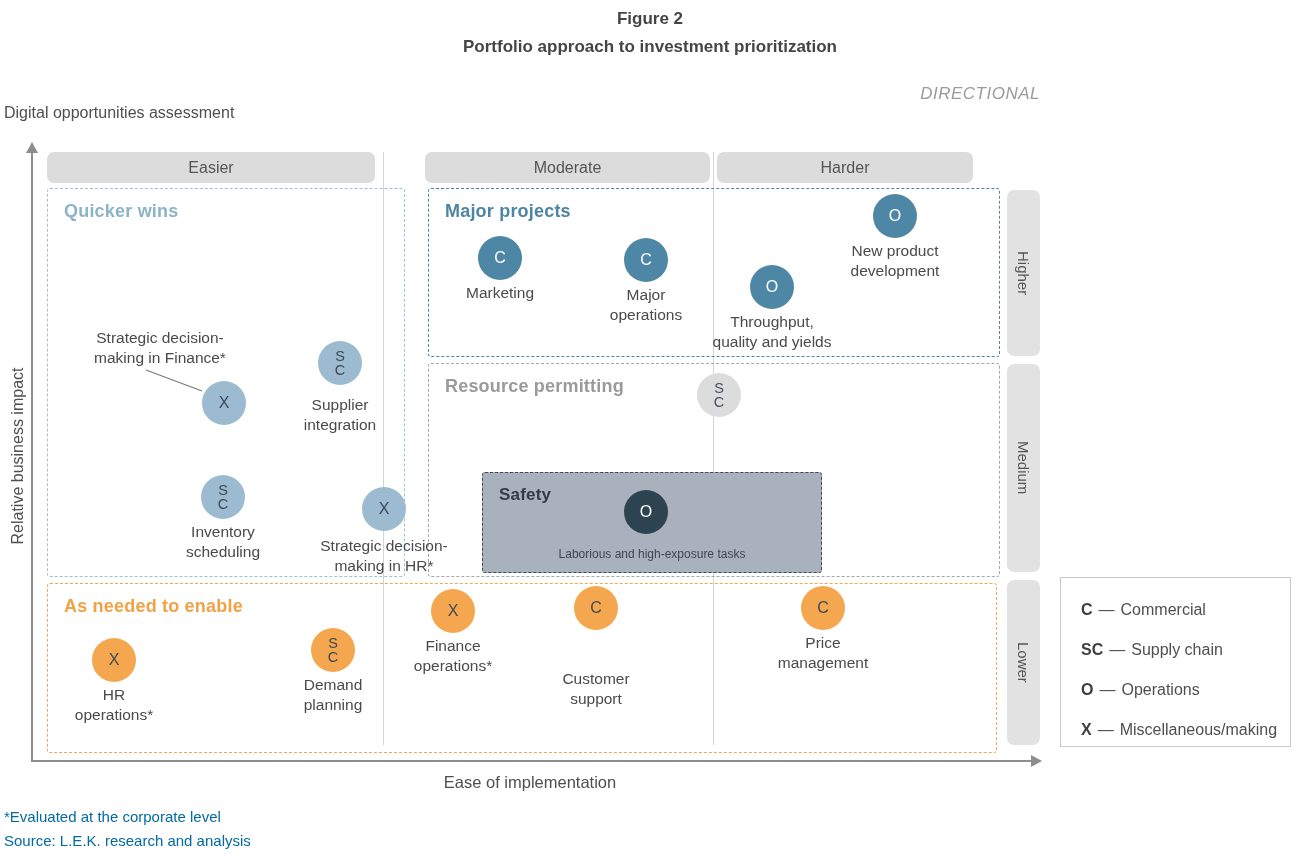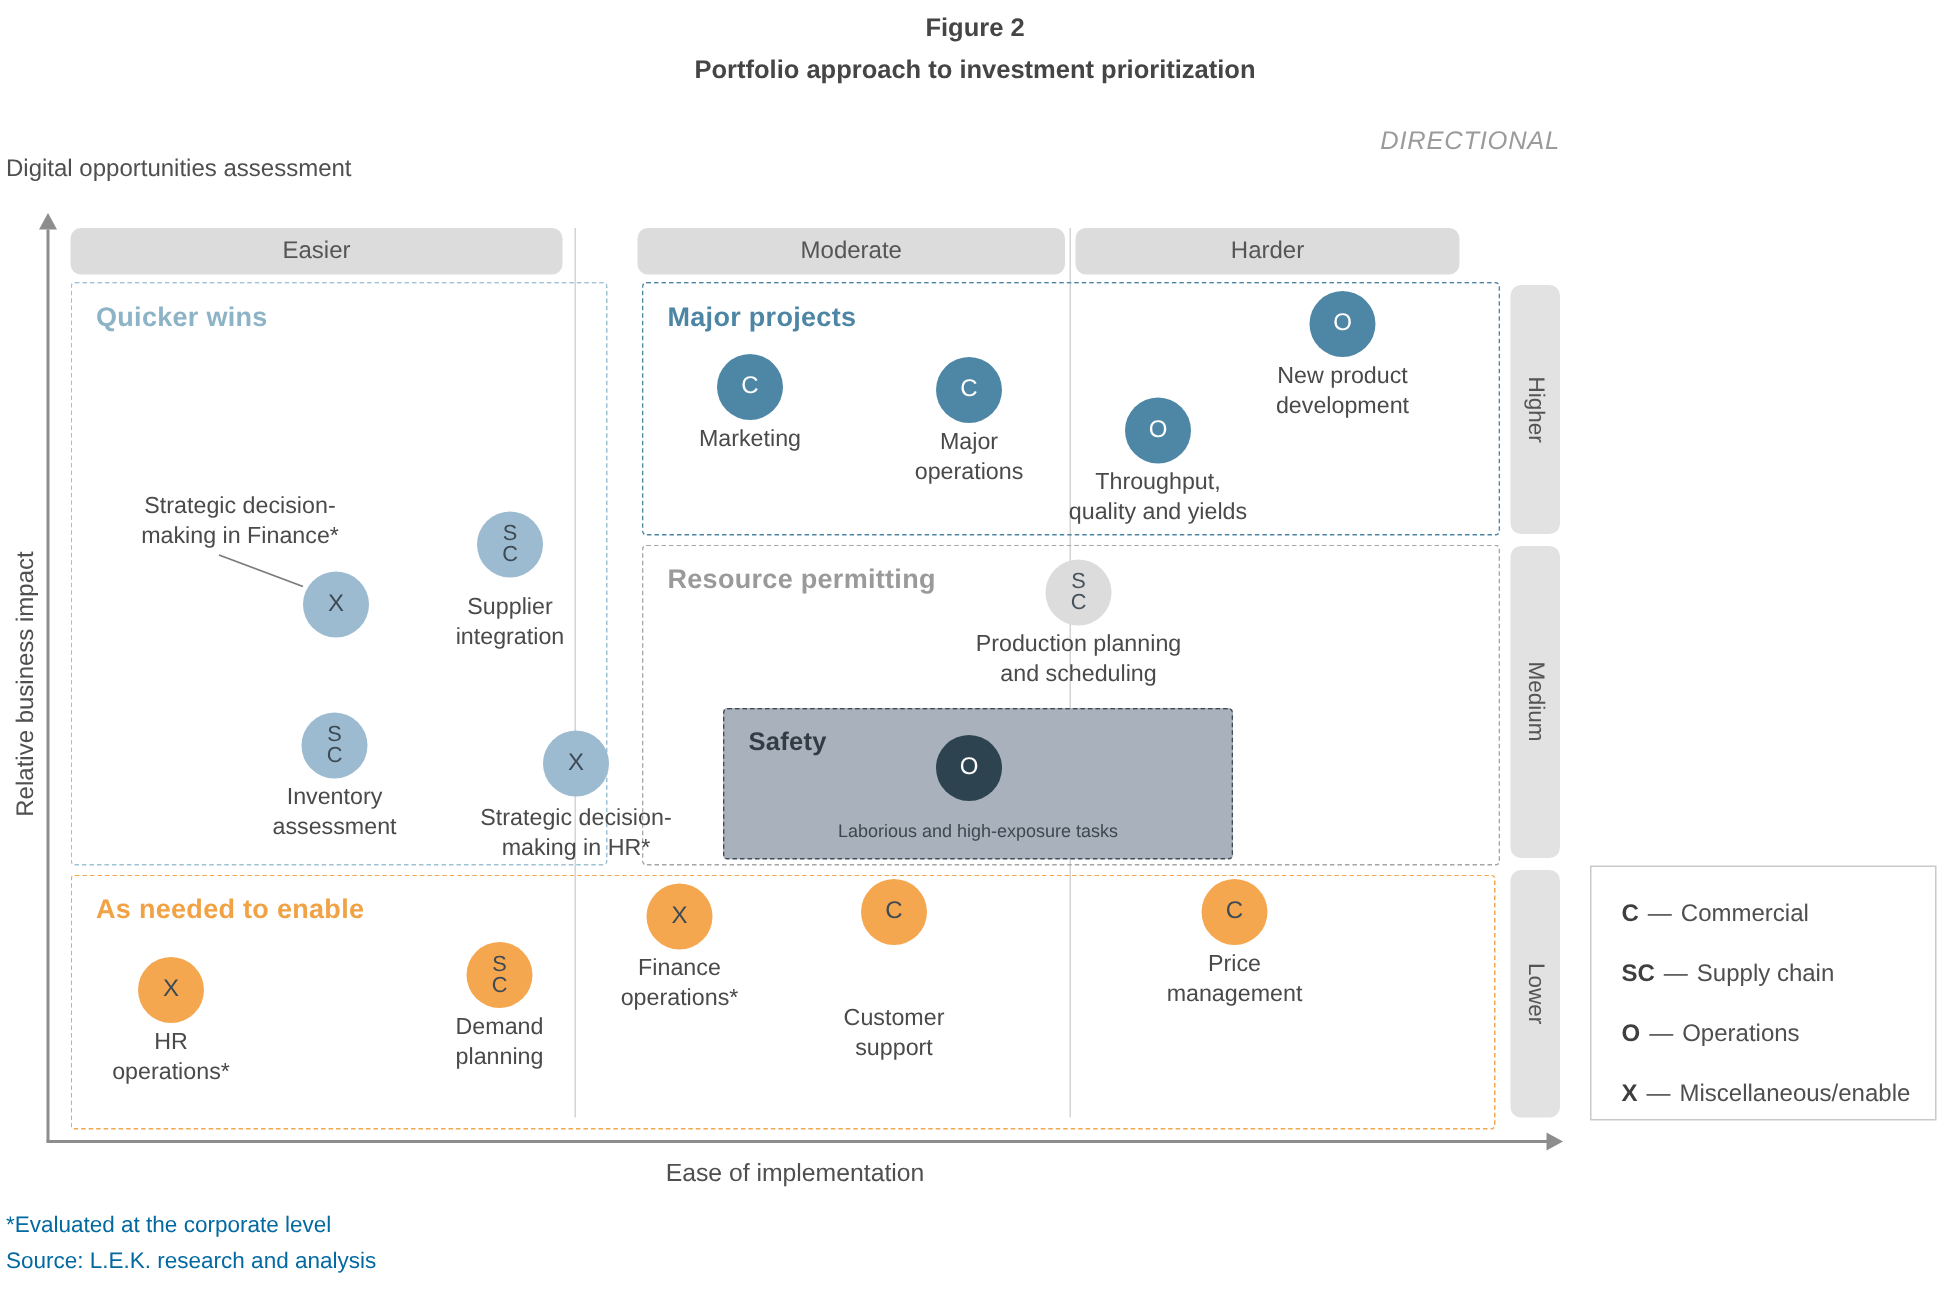--- a/index.html
+++ b/index.html
@@ -125,39 +125,37 @@
       <div class="bubble lightblue" style="left: 224px; top: 403px;">X</div>
       <div class="bubble-label" style="left: 160px; top: 328px;">Strategic decision-
 making in Finance*</div>
       <div class="bubble lightblue" style="left: 340px; top: 363px; font-size: 14.5px; line-height: 14px;">S
 C</div>
       <div class="bubble-label" style="left: 340px; top: 395px;">Supplier
 integration</div>
       <div class="bubble lightblue" style="left: 223px; top: 497px; font-size: 14.5px; line-height: 14px;">S
 C</div>
       <div class="bubble-label" style="left: 223px; top: 522px;">Inventory
-assessment</div>
+scheduling</div>
       <div class="bubble lightblue" style="left: 384px; top: 509px;">X</div>
       <div class="bubble-label" style="left: 384px; top: 536px;">Strategic decision-
 making in HR*</div>
       <div class="bubble teal" style="left: 500px; top: 258px;">C</div>
       <div class="bubble-label" style="left: 500px; top: 283px;">Marketing</div>
       <div class="bubble teal" style="left: 646px; top: 260px;">C</div>
       <div class="bubble-label" style="left: 646px; top: 285px;">Major
 operations</div>
       <div class="bubble teal" style="left: 772px; top: 287px;">O</div>
       <div class="bubble-label" style="left: 772px; top: 312px;">Throughput,
 quality and yields</div>
       <div class="bubble teal" style="left: 895px; top: 216px;">O</div>
       <div class="bubble-label" style="left: 895px; top: 241px;">New product
 development</div>
       <div class="bubble gray" style="left: 719px; top: 395px; font-size: 14.5px; line-height: 14px;">S
 C</div>
-      <div class="bubble-label" style="left: 719px; top: 420px;">Production planning
-and scheduling</div>
       <div class="bubble navy" style="left: 646px; top: 512px;">O</div>
       <div class="bubble orange" style="left: 114px; top: 660px;">X</div>
       <div class="bubble-label" style="left: 114px; top: 685px;">HR
 operations*</div>
       <div class="bubble orange" style="left: 333px; top: 650px; font-size: 14.5px; line-height: 14px;">S
 C</div>
       <div class="bubble-label" style="left: 333px; top: 675px;">Demand
 planning</div>
       <div class="bubble orange" style="left: 453px; top: 611px;">X</div>
       <div class="bubble-label" style="left: 453px; top: 636px;">Finance
@@ -182,20 +180,20 @@
       <span>Supply chain</span>
     </div>
     <div class="legend-row">
       <span class="lg-key">O</span>
       <span class="lg-sep">—</span>
       <span>Operations</span>
     </div>
     <div class="legend-row">
       <span class="lg-key">X</span>
       <span class="lg-sep">—</span>
-      <span>Miscellaneous/enable</span>
+      <span>Miscellaneous/making</span>
     </div>
   </div>
 
   <div class="footnote" id="fn1">*Evaluated at the corporate level</div>
   <div class="footnote" id="fn2">Source: L.E.K. research and analysis</div>
 
 </div>
 
 </body></html>

